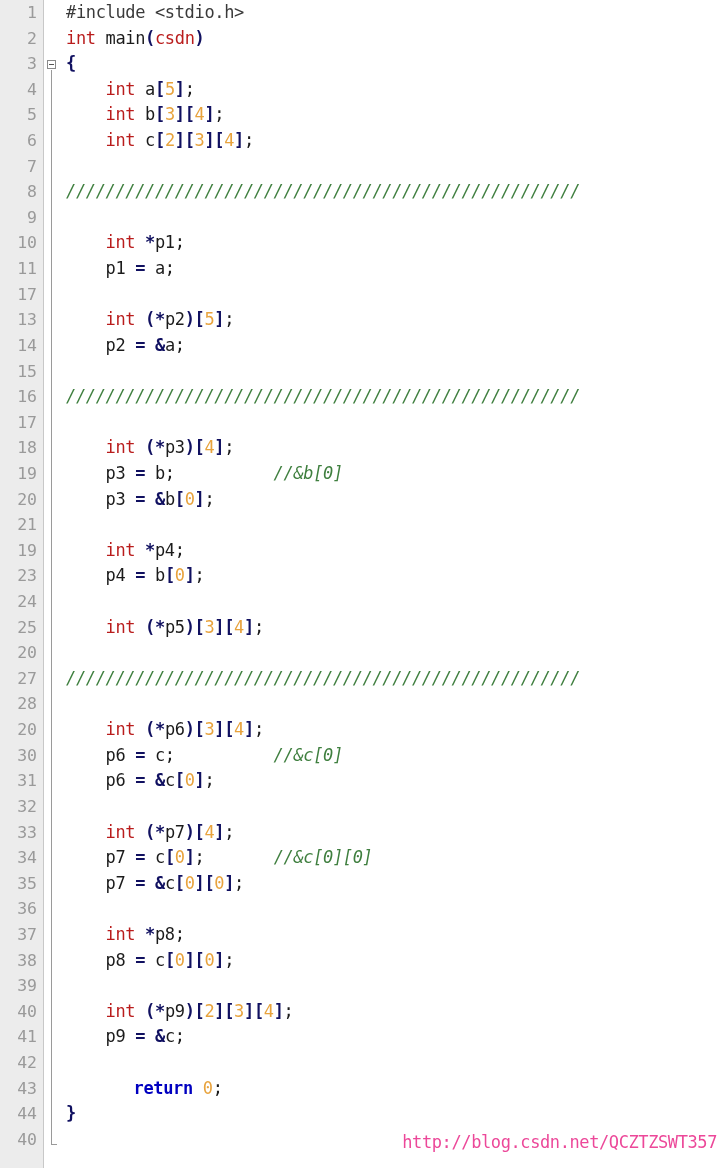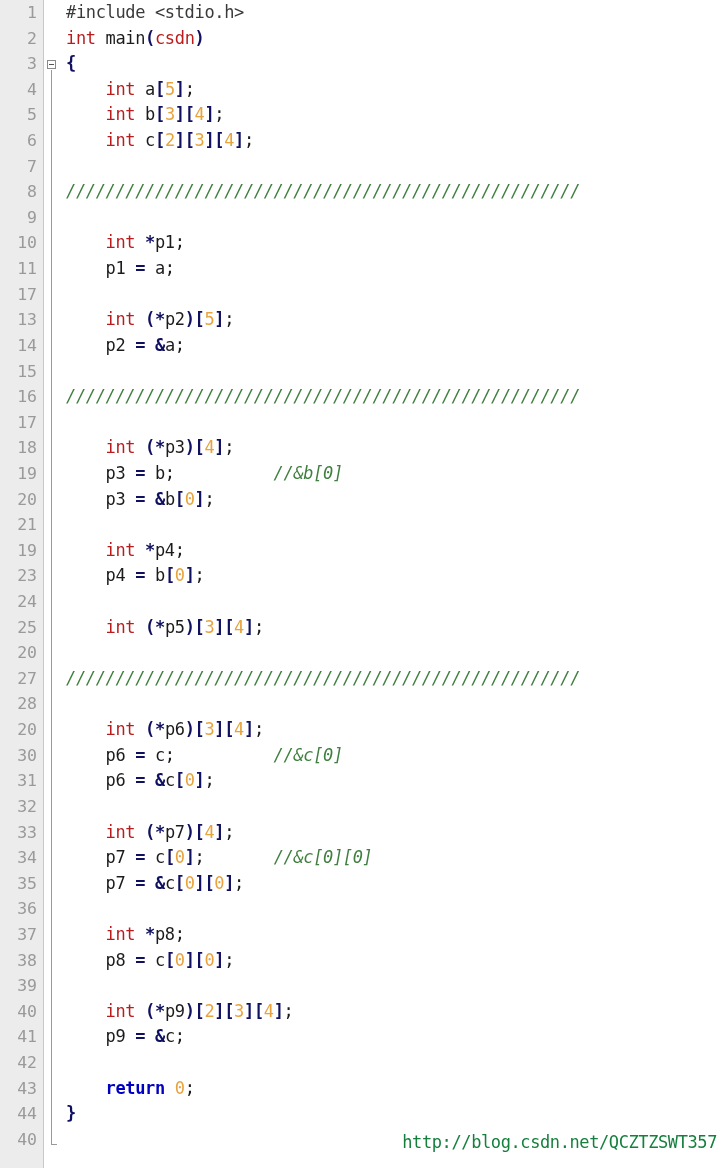--- a/index.html
+++ b/index.html
@@ -105,32 +105,32 @@
     font-family: "DejaVu Sans Mono", "Liberation Mono", monospace;
     padding-left: 4px;
     box-sizing: border-box;
     color: #1a1a1a;
     letter-spacing: -0.35px;
   }
 
   
   .t-plain   { color: #1b1b1b; }
   .t-kw      { color: #b91c1c; }
-  .t-kw-b    { color: #0000c0; font-weight: bold; }
+  .t-kw-b    { color: #0000c0; font-weight: bold; margin-left: 28px; }
   .t-num     { color: #e8a33d; }
   .t-op      { color: #101060; font-weight: bold; }
   .t-pp      { color: #3a3a3a; }
   .t-cmt     { color: #3f7f3f; font-style: italic; }
 
   
   #watermark {
     position: absolute;
     right: 8px;
     bottom: 16px;
-    color: #15803d;
+    color: #ec4899;
     font-size: 17px;
     font-family: "DejaVu Sans Mono", "Liberation Mono", monospace;
     letter-spacing: -0.4px;
     white-space: pre;
     user-select: none;
     z-index: 5;
   }
 </style>
 </head>
 <body>

